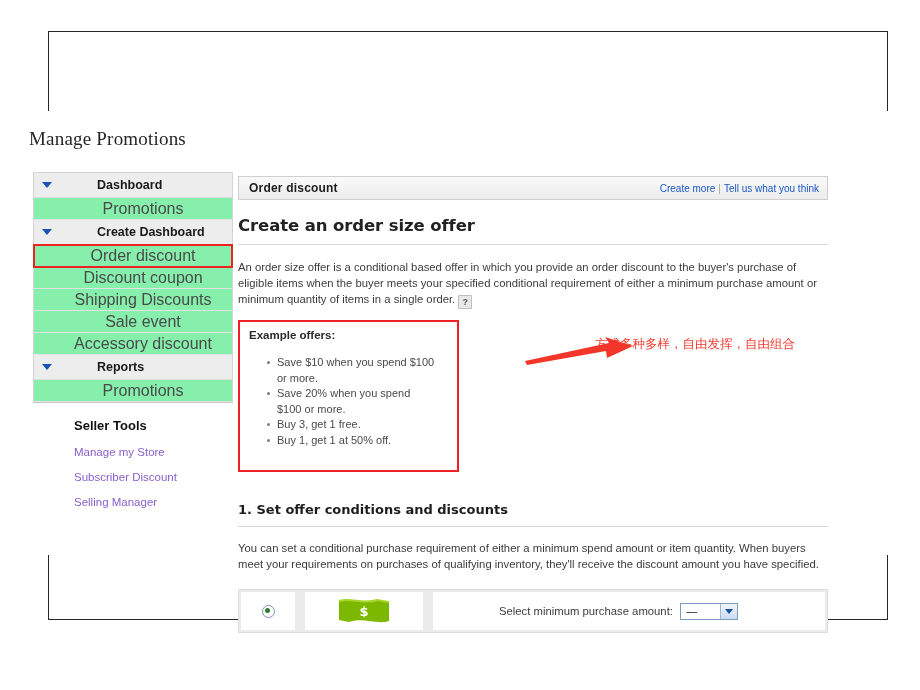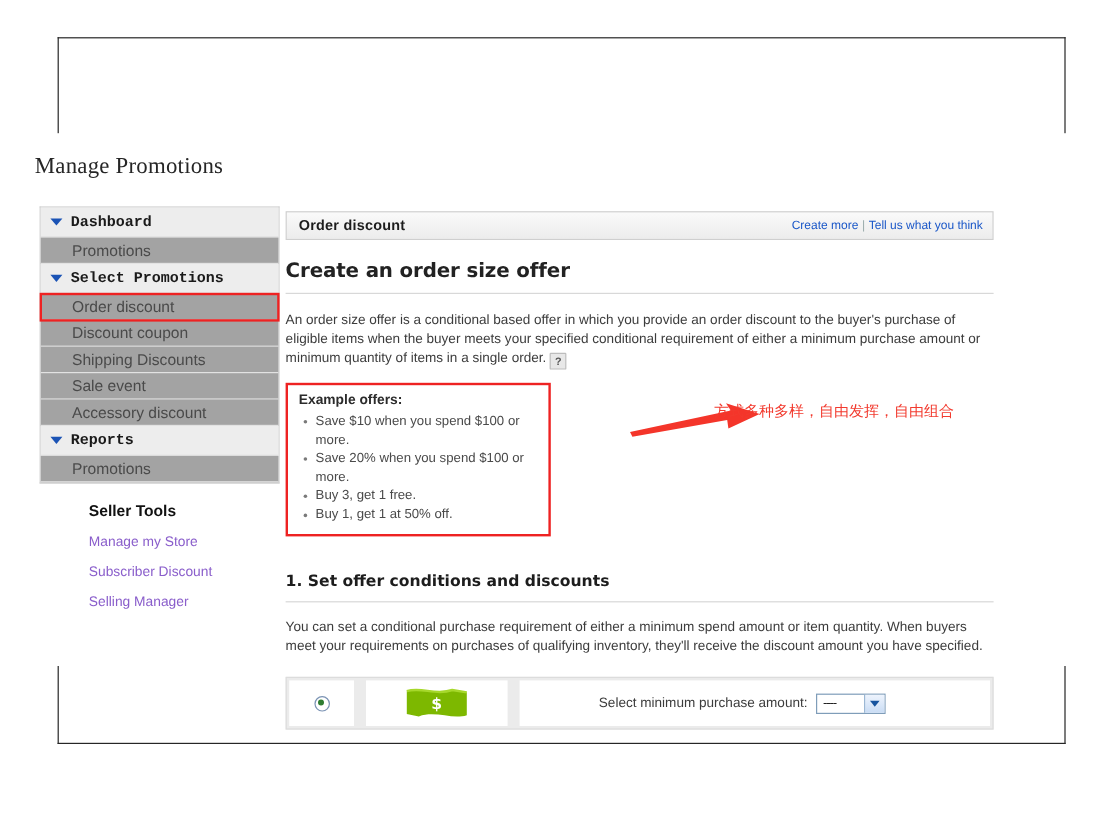--- a/index.html
+++ b/index.html
@@ -63,40 +63,42 @@
   }
   .nav-group-header {
     display: flex;
     align-items: center;
     padding: 5px 6px 5px 8px;
     font-size: 12.5px;
     font-weight: bold;
     color: #1a1a1a;
     background: #ededed;
     border-bottom: 1px solid #dcdcdc;
-    font-family: Liberation Mono, monospace;
+    font-family: Liberation Sans, sans-serif;
+    gap: 38px;
   }
   .nav-group-header .tri {
     width: 0; height: 0;
     border-left: 5px solid transparent;
     border-right: 5px solid transparent;
     border-top: 6px solid #1b53b5;
     margin-right: 7px;
     flex: none;
   }
   .nav-item {
     position: relative;
     padding: 4px 6px 4px 26px;
-    font-size: 13px;
+    font-size: 16px;
     color: #4a4a4a;
-    background: #a3a3a3;
+    background: #86efac;
     border-bottom: 1px solid #e2e2e2;
     box-sizing: border-box;
     min-height: 21px;
     line-height: 13px;
+    text-align: center;
   }
   .nav-item.highlight {
     outline: 2px solid #ee2222;
     outline-offset: -1px;
     z-index: 3;
   }
 
   
   .seller-tools {
     position: absolute;
@@ -194,21 +196,21 @@
     padding: 7px 8px 8px 9px;
     box-sizing: border-box;
   }
   .example-box .eb-title {
     font-size: 11.5px;
     font-weight: bold;
     color: #2b2b2b;
     margin-bottom: 4px;
   }
   .example-box ul {
-    margin: 0;
+    margin: 14px;
     padding: 0 0 0 14px;
     list-style: none;
   }
   .example-box li {
     position: relative;
     font-size: 11px;
     color: #4a4a4a;
     line-height: 15.5px;
   }
   .example-box li::before {
@@ -351,21 +353,21 @@
     <div class="side-nav">
 
       <div class="nav-group-header">
         <span class="tri"></span>
         <span>Dashboard</span>
       </div>
       <div class="nav-item">Promotions</div>
 
       <div class="nav-group-header">
         <span class="tri"></span>
-        <span>Select Promotions</span>
+        <span>Create Dashboard</span>
       </div>
       <div class="nav-item highlight">Order discount</div>
       <div class="nav-item">Discount coupon</div>
       <div class="nav-item">Shipping Discounts</div>
       <div class="nav-item">Sale event</div>
       <div class="nav-item">Accessory discount</div>
 
       <div class="nav-group-header">
         <span class="tri"></span>
         <span>Reports</span>

